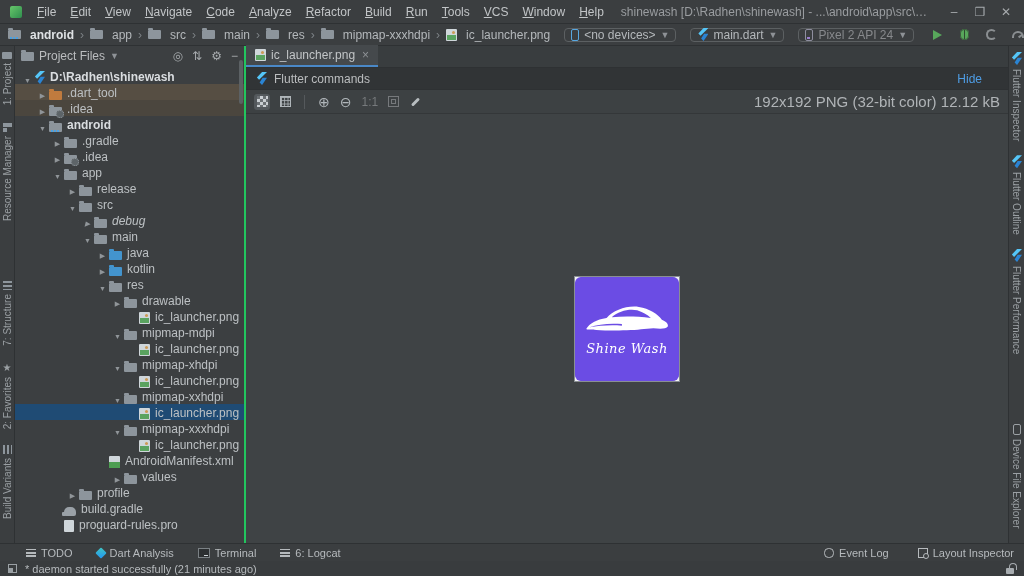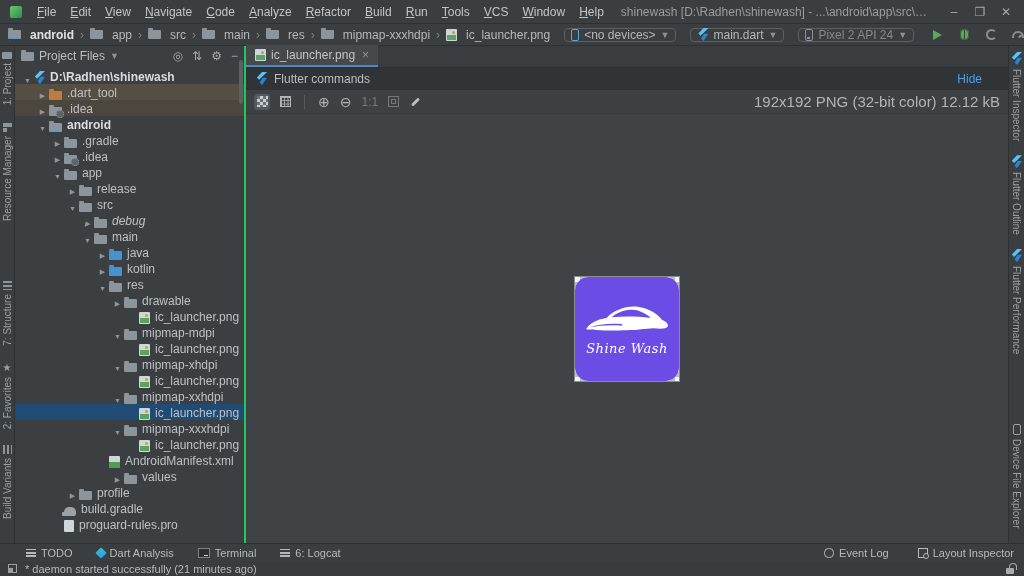--- a/index.html
+++ b/index.html
@@ -150,21 +150,21 @@
   .pip { width:14px; height:14px; position:relative; }
   .pip::before { content:""; position:absolute; left:5px; top:2px; width:3px; height:10px;
     background:#b8bdc0; border-radius:2px; transform:rotate(45deg); }
   .imginfo { margin-left:auto; color:#b0b4b7; font-size:15px; }
   .canvas { flex:1; display:flex; align-items:center; justify-content:center; }
   .art { width:106px; height:106px; border:1px solid #8a8f93; position:relative;
     background:
       linear-gradient(45deg,#b9bec2 25%,transparent 25%,transparent 75%,#b9bec2 75%),
       linear-gradient(45deg,#b9bec2 25%,#f2f3f4 25%,#f2f3f4 75%,#b9bec2 75%);
     background-size:10px 10px; background-position:0 0,5px 5px; }
-  .art-fill { position:absolute; inset:0; background:#6b4ce4; border-radius:14px;
+  .art-fill { position:absolute; inset:0; background:#6b4ce4; border-radius:6px;
     display:flex; flex-direction:column; align-items:center; justify-content:center; gap:6px; }
   .brand { color:#ffffff; font-family:"DejaVu Serif", serif; font-style:italic;
     font-size:13px; letter-spacing:.5px; }
 
   
   .toolbin { height:18px; flex:none; background:#3b3e40; border-top:1px solid #2e3133;
     display:flex; align-items:center; padding:0 10px 0 26px; font-size:11px; }
   .bitem { display:flex; align-items:center; gap:5px; color:#b6babd; margin-right:24px; }
   .bright { margin-left:auto; display:flex; }
   .bright .bitem { margin-right:0; margin-left:29px; }

